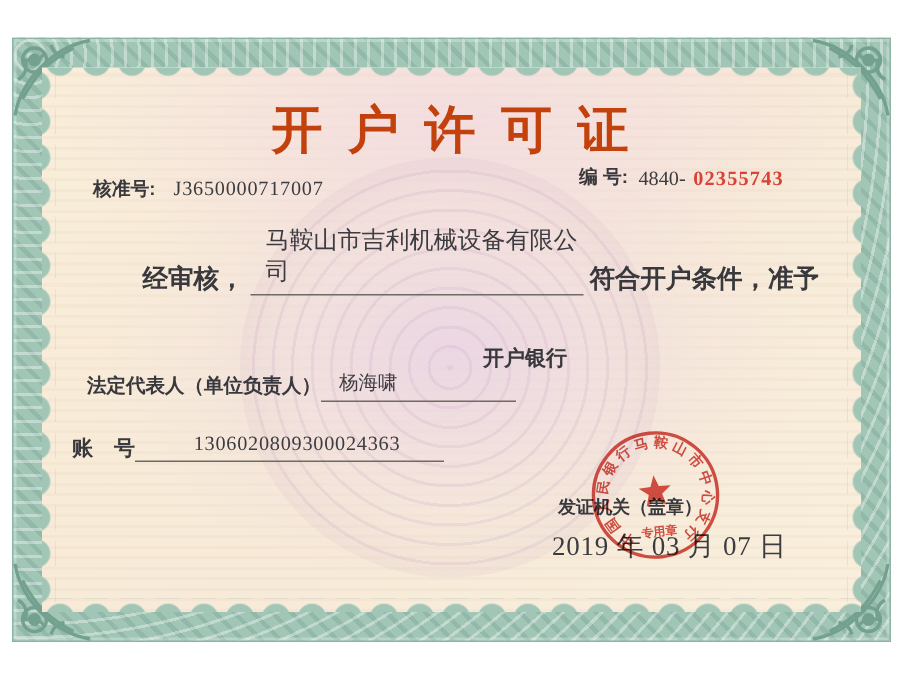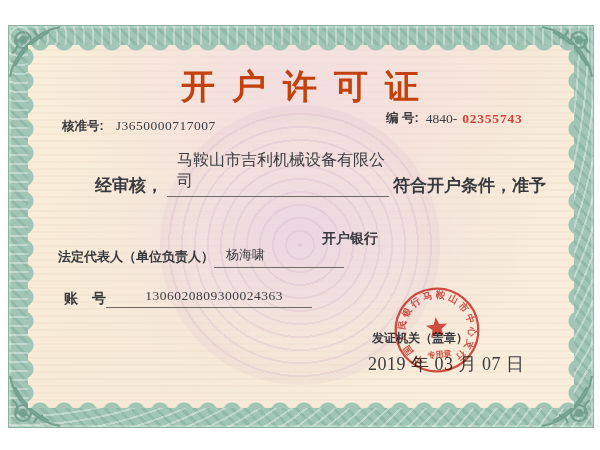--- a/index.html
+++ b/index.html
@@ -50,21 +50,21 @@
   .big{font-size:17px;font-weight:bold;font-family:"Liberation Sans","DejaVu Sans",sans-serif;color:#39393d;}
   .u-company{width:212px;border-bottom:1px solid #6f6a64;font-size:16px;padding:0 0 4px 10px;margin:0 4px;}
   .row-open{left:58px;top:192px;font-size:17.5px;}
   .legal-group{left:58px;top:246px;display:flex;align-items:center;}
   .legal-group .lbl{font-size:13px;}
   .u-name{width:118px;border-bottom:1px solid #6f6a64;font-size:13px;padding:0 0 3px 12px;}
   .bank-group{left:322px;top:230px;display:flex;align-items:center;gap:28px;}
   .bank-group .lbl{font-size:14px;margin-right:9px;white-space:nowrap;}
   .u-bank{width:188px;border-bottom:1px solid #6f6a64;font-size:12px;line-height:15px;
           padding-bottom:3px;word-break:break-all;}
-  .account-group{left:64px;top:288px;display:flex;align-items:flex-end;}
+  .account-group{left:48px;top:288px;display:flex;align-items:flex-end;}
   .account-group .lbl{font-size:14px;}
   .u-account{width:196px;border-bottom:1px solid #6f6a64;font-size:13.5px;letter-spacing:0.5px;padding:0 0 3px 10px;text-align:center;}
   .issuer-line{left:372px;top:330px;font-size:12px;font-weight:bold;
                font-family:Liberation Sans, sans-serif;color:#39393d;}
   .date-line{left:368px;top:352px;font-size:18px;letter-spacing:0.5px;}
   
   .seal{position:absolute;left:390px;top:283px;width:94px;height:94px;z-index:3;
         transform:rotate(-6deg);opacity:0.85;mix-blend-mode:multiply;}
 </style>
 </head>

